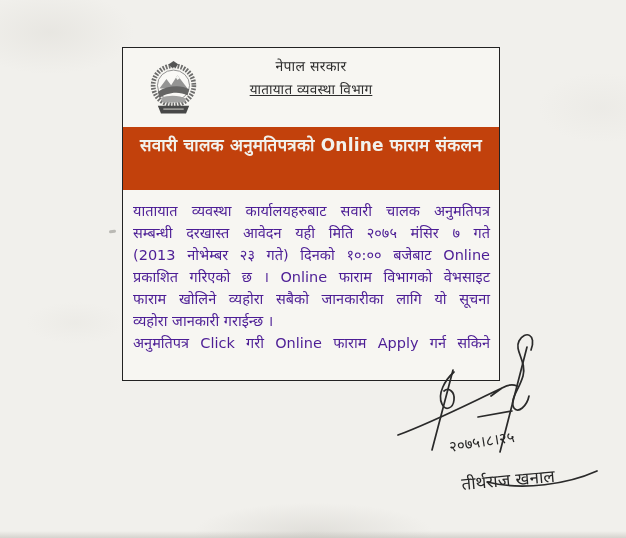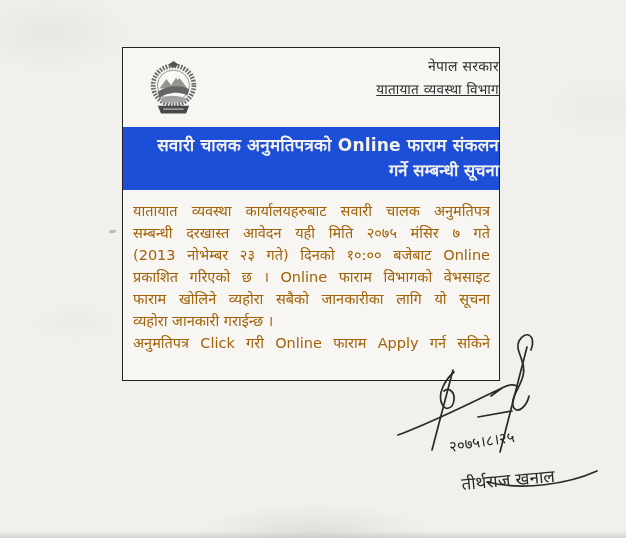--- a/index.html
+++ b/index.html
@@ -20,30 +20,30 @@
   .speck{
     position:absolute;left:109px;top:230px;width:7px;height:3px;
     background:#8d8c86;opacity:.55;border-radius:2px;transform:rotate(-8deg);
   }
   .notice-box{
     position:absolute;left:122px;top:47px;width:378px;height:334px;
     border:1.6px solid #222;background:#f7f6f2;box-sizing:border-box;
     filter:blur(0.3px);
   }
   .emblem{position:absolute;left:27px;top:12px;width:47px;height:57px;opacity:.92;}
-  .gov-header{position:absolute;top:7px;left:0;right:0;text-align:right;color:#2d2d2d;}
+  .gov-header{position:absolute;top:7px;left:0;right:0;text-align:center;color:#2d2d2d;}
   .gov-line{font-size:14px;line-height:23px;letter-spacing:.3px;}
   .gov-line.l3{font-size:13.5px;text-decoration:underline;}
   .title-banner{
     position:absolute;left:0;right:0;top:79px;height:63px;
-    background:#1d4ed8;color:#f2f1ec;text-align:right;font-weight:bold;
+    background:#c2410c;color:#f2f1ec;text-align:center;font-weight:bold;
   }
   .banner-l1{font-size:17px;line-height:26px;padding-top:5px;letter-spacing:.2px;}
   .banner-l2{font-size:16.5px;line-height:26px;}
-  .body-text{position:absolute;left:10px;right:9px;top:152px;color:#a16207;}
+  .body-text{position:absolute;left:10px;right:9px;top:152px;color:#4c1d95;}
   .bline{
     font-size:14.5px;line-height:22px;
     text-align:justify;text-align-last:justify;
   }
   .bline.last{text-align-last:left;}
   .signature-svg{position:absolute;left:388px;top:328px;width:238px;height:186px;filter:blur(0.2px);}
   .sig-stroke{fill:none;stroke:#2a2a2a;stroke-width:1.7;stroke-linecap:round;}
   .sig-text{fill:#262626;font-family:"DejaVu Sans",sans-serif;}
   .bottom-scan-edge{
     position:absolute;left:0;right:0;bottom:0;height:7px;
@@ -70,21 +70,20 @@
       <rect x="17" y="61.5" width="26" height="1.6" fill="#dddcd6" opacity="0.75"></rect>
     </svg>
 
     <div class="gov-header">
       <div class="gov-line l1">नेपाल सरकार</div>
       <div class="gov-line l3">यातायात व्यवस्था विभाग</div>
     </div>
 
     <div class="title-banner">
       <div class="banner-l1">सवारी चालक अनुमतिपत्रको Online फाराम संकलन</div>
-      <div class="banner-l2">गर्ने सम्बन्धी सूचना</div>
     </div>
 
     <div class="body-text">
       <div class="bline">यातायात व्यवस्था कार्यालयहरुबाट सवारी चालक अनुमतिपत्र</div>
       <div class="bline">सम्बन्धी दरखास्त आवेदन यही मिति २०७५ मंसिर ७ गते</div>
       <div class="bline">(2013 नोभेम्बर २३ गते) दिनको १०:०० बजेबाट Online</div>
       <div class="bline">प्रकाशित गरिएको छ । Online फाराम विभागको वेभसाइट</div>
       <div class="bline">फाराम खोलिने व्यहोरा सबैको जानकारीका लागि यो सूचना</div>
       <div class="bline last">व्यहोरा जानकारी गराईन्छ ।</div>
       <div class="bline">अनुमतिपत्र Click गरी Online फाराम Apply गर्न सकिने</div>

